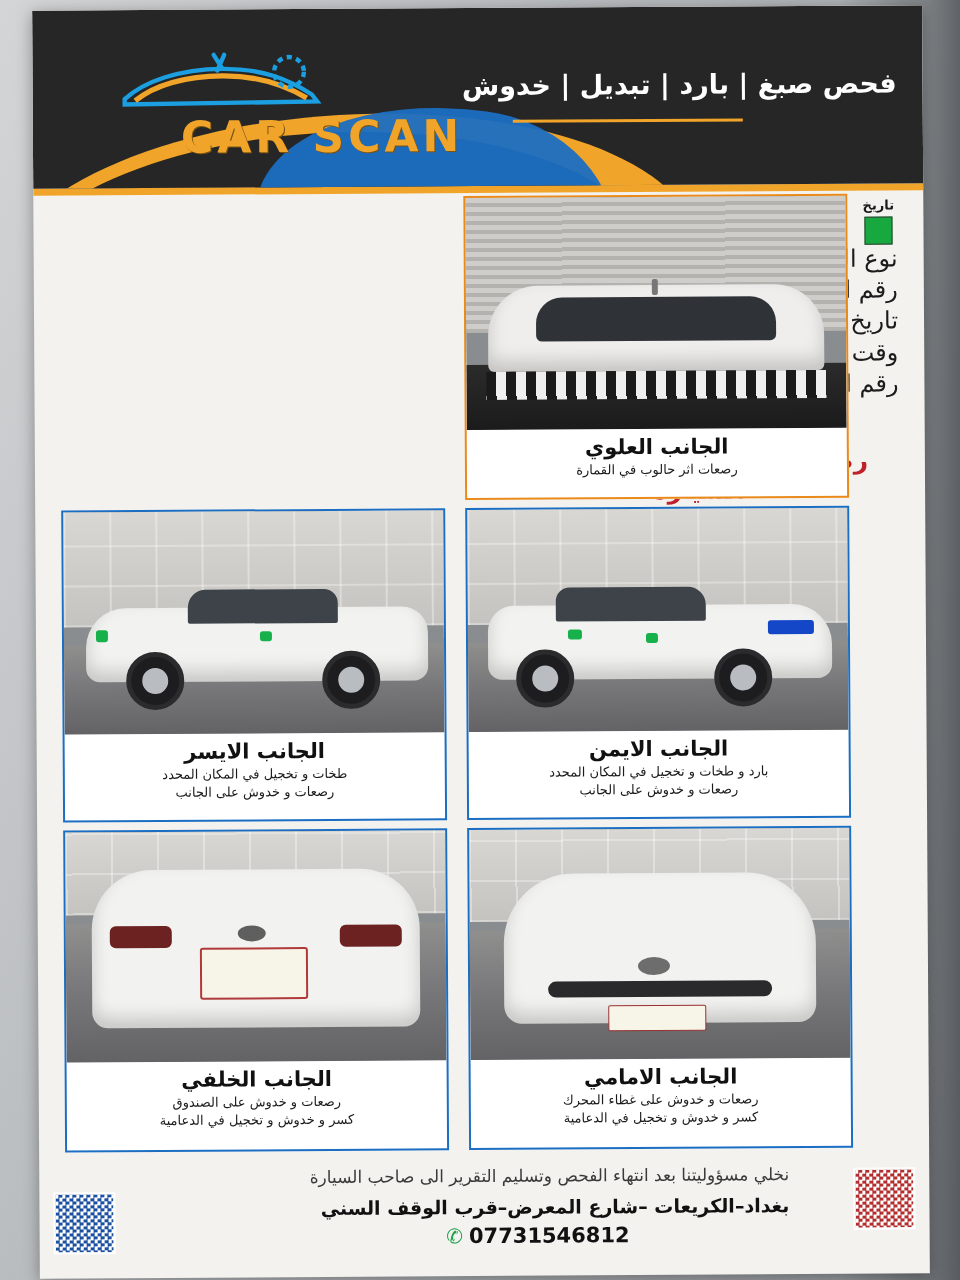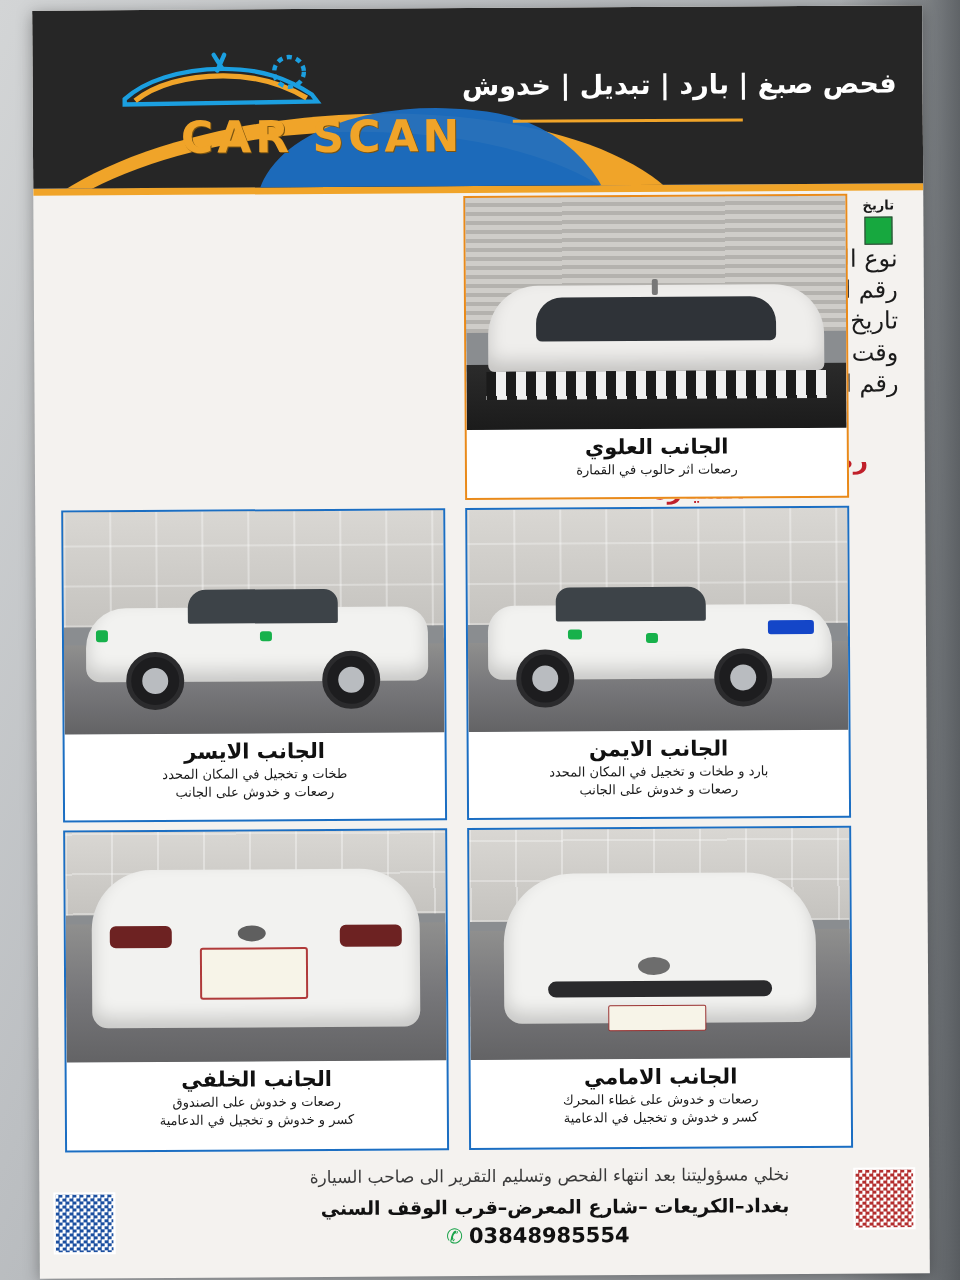--- a/index.html
+++ b/index.html
@@ -531,19 +531,19 @@
 كسر و خدوش و تخجيل في الدعامية</div>
         </div>
       </div>
 
       <div class="footer">
         <div class="qr left"></div>
         <div class="qr right"></div>
         <div class="disclaimer">نخلي مسؤوليتنا بعد انتهاء الفحص وتسليم التقرير الى صاحب السيارة</div>
         <div class="address">بغداد–الكريعات –شارع المعرض–قرب الوقف السني</div>
         <div class="phone">
-          <span class="ph-icon">✆</span><span>03848985554</span>
+          <span class="ph-icon">✆</span><span>07731546812</span>
         </div>
       </div>
 
     </div>
   </div>
 </div>
 
 </body></html>

